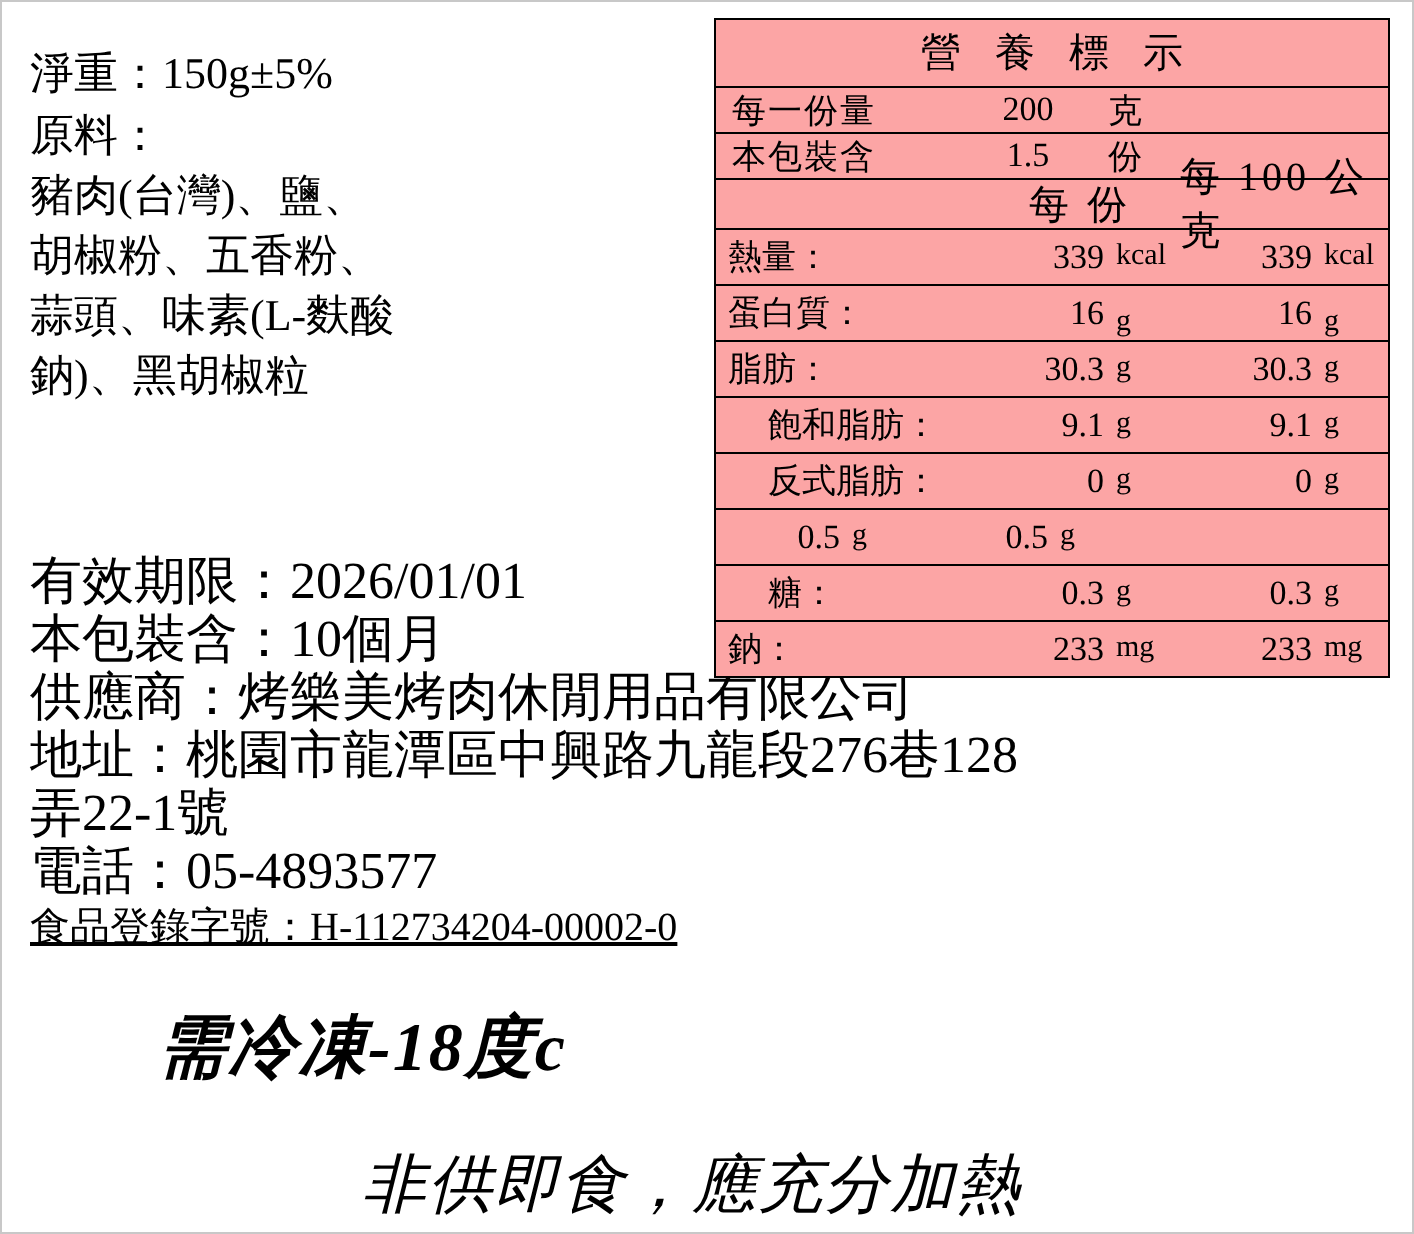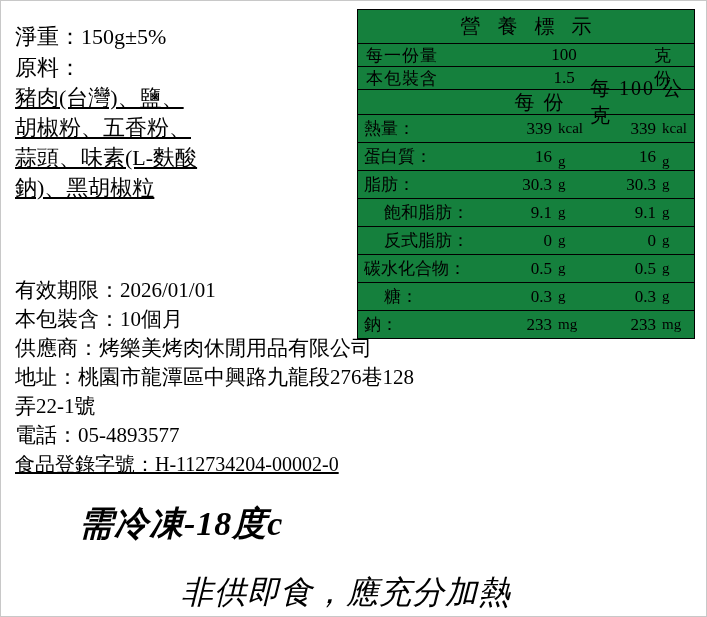--- a/index.html
+++ b/index.html
@@ -31,32 +31,31 @@
     width: 330px;
   }
   .line {
     font-size: 22px;
     line-height: 31px;
     white-space: nowrap;
   }
   .ingredients {
     font-size: 22px;
     line-height: 30px;
-    text-decoration: underline;
   }
 
   
   .lower-block {
     position: absolute;
     left: 14px;
     top: 275px;
     width: 560px;
   }
   .lower-block .line {
-    font-size: 21px;
+    font-size: 26px;
     line-height: 29px;
   }
   .lower-block .line.small {
     font-size: 20px;
     text-decoration: underline;
   }
 
   
   .notice-freeze {
     position: absolute;
@@ -80,40 +79,39 @@
   }
 
   
   .nutrition {
     position: absolute;
     left: 356px;
     top: 8px;
     width: 338px;
     border: 1.5px solid #000;
     box-sizing: border-box;
-    background: #15803d;
+    background: #fca5a5;
   }
   .nut-title {
     text-align: center;
     font-size: 20px;
     letter-spacing: 6px;
     padding: 3px 0 3px 6px;
     border-bottom: 1.5px solid #000;
   }
   .nut-serving {
     padding: 0;
     border-bottom: 1.5px solid #000;
   }
   .serv-row {
     display: flex;
     align-items: center;
     font-size: 17px;
     height: 22px;
     padding-left: 8px;
-    justify-content: space-between;
   }
   .serv-row .lbl { width: 108px; letter-spacing: 1px; }
   .serv-row .val { width: 80px; text-align: center; }
   .serv-row .unit { width: 40px; text-align: left; }
   .nut-serving .serv-row.first { border-bottom: 1px solid #000; }
 
   .nut-head {
     display: flex;
     font-size: 20px;
     border-bottom: 1.5px solid #000;
@@ -194,21 +192,21 @@
 
   <div class="notice-freeze">需冷凍-18度c</div>
   <div class="notice-heat">非供即食，應充分加熱</div>
 
   <div class="nutrition">
     <div class="nut-title">營 養 標 示</div>
 
     <div class="nut-serving">
       <div class="serv-row first">
         <span class="lbl">每一份量</span>
-        <span class="val">100</span>
+        <span class="val">200</span>
         <span class="unit">克</span>
       </div>
       <div class="serv-row">
         <span class="lbl">本包裝含</span>
         <span class="val">1.5</span>
         <span class="unit">份</span>
       </div>
     </div>
 
     <div class="nut-head">
@@ -247,21 +245,20 @@
         <span class="u2">g</span>
       </div>
       <div class="nrow">
         <span class="name indent">反式脂肪：</span>
         <span class="v1">0</span>
         <span class="u1">g</span>
         <span class="v2">0</span>
         <span class="u2">g</span>
       </div>
       <div class="nrow">
-        <span class="name">碳水化合物：</span>
         <span class="v1">0.5</span>
         <span class="u1">g</span>
         <span class="v2">0.5</span>
         <span class="u2">g</span>
       </div>
       <div class="nrow">
         <span class="name indent">糖：</span>
         <span class="v1">0.3</span>
         <span class="u1">g</span>
         <span class="v2">0.3</span>

